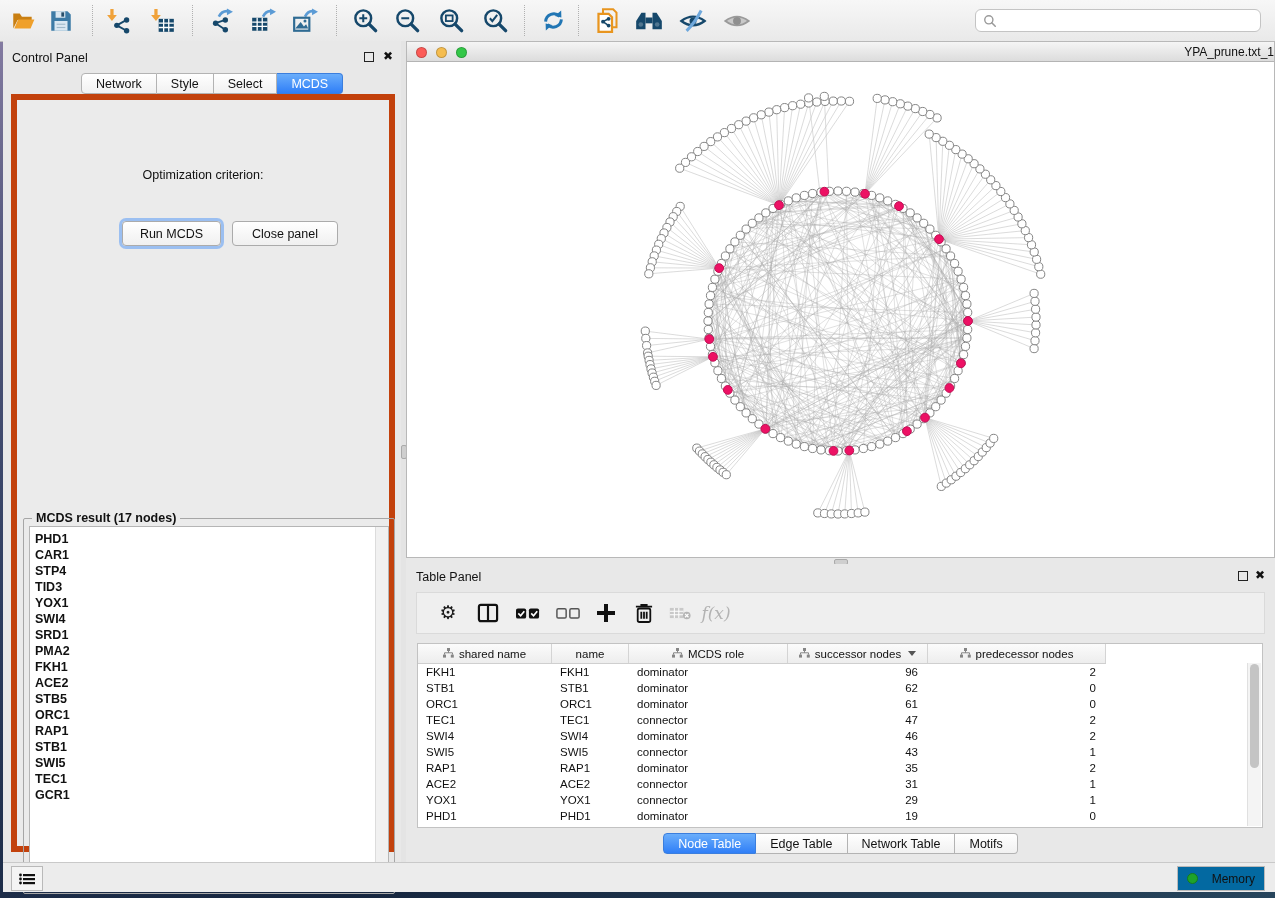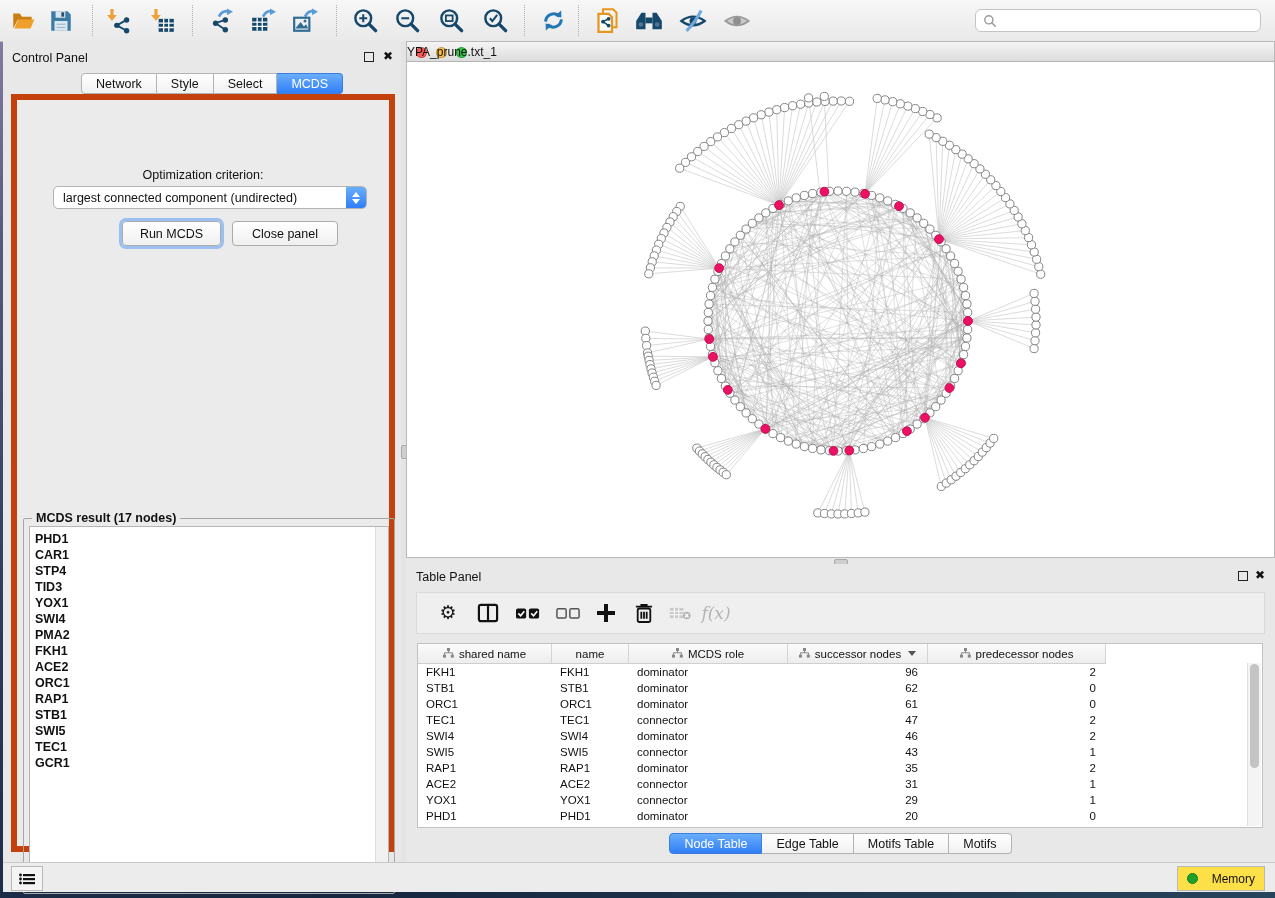--- a/index.html
+++ b/index.html
@@ -51,21 +51,21 @@
   
   #vsplit{left:401px;top:41px;width:5px;height:821px;background:#e4e4e4;}
   #vsplit .knob, #hsplit .knob{position:absolute;background:#cfcfcf;border:1px solid #aaa;border-radius:2px;}
   #vsplit .knob{left:0px;top:404px;width:4px;height:12px;}
   #hsplit{left:406px;top:558px;width:869px;height:6px;background:#e8e8e8;}
   #hsplit .knob{left:428px;top:1px;width:12px;height:4px;}
   
   #net-window{left:406px;top:41px;width:869px;height:517px;background:#fff;border:1px solid #b8b8b8;box-sizing:border-box;}
   #net-titlebar{position:absolute;left:0;top:0;width:100%;height:20px;
     background:linear-gradient(#f5f5f5,#dcdcdc);border-bottom:1px solid #b4b4b4;box-sizing:border-box;}
-  #net-titlebar .title{position:absolute;width:100%;text-align:left;top:3px;font-size:12px;color:#111;}
+  #net-titlebar .title{position:absolute;width:100%;text-align:right;top:3px;font-size:12px;color:#111;}
   .light{position:absolute;top:5px;width:11px;height:11px;border-radius:50%;box-sizing:border-box;border:1px solid rgba(0,0,0,.2);}
   #net-canvas{position:absolute;left:0;top:20px;width:867px;height:495px;background:#fff;}
   .edges line{stroke:#a9a9a9;stroke-width:.7;opacity:.5;}
   .edges line.fan{stroke:#c3c3c3;opacity:.85;}
   .nodes circle{fill:#fff;stroke:#858585;stroke-width:1;}
   .nodes circle.mcds{fill:#ED1164;stroke:#c20f56;}
   
   #table-panel{left:406px;top:564px;width:869px;height:298px;background:#e8e8e8;}
   #tp-toolbar{position:absolute;left:10px;top:28px;right:10px;height:40px;background:#efefef;border:1px solid #dadada;}
   .tpbtn{position:absolute;top:6px;width:30px;height:28px;display:flex;align-items:center;justify-content:center;}
@@ -81,21 +81,21 @@
   .td{box-sizing:border-box;white-space:nowrap;}
   .td.l{padding-left:8px;text-align:left;}
   .td.r{padding-right:10px;text-align:right;}
   #tbl-scroll{position:absolute;right:1px;top:19px;bottom:1px;width:13px;background:#f4f4f4;border-left:1px solid #e0e0e0;}
   #tbl-thumb{position:absolute;left:1.5px;top:1px;width:9px;height:104px;background:#c4c4c4;border-radius:5px;}
   #tp-tabs{position:absolute;left:0;right:0;top:269px;display:flex;justify-content:center;}
   
   #statusbar{left:3px;top:862px;width:1272px;height:29px;background:#ececec;border-top:1px solid #c9c9c9;}
   #menu-btn{position:absolute;left:8px;top:3px;width:30px;height:23px;background:#f4f4f4;border:1px solid #b9b9b9;
     display:flex;align-items:center;justify-content:center;}
-  #memory-btn{position:absolute;right:10px;top:3px;height:23px;background:#fde047;border:1px solid #b9b9b9;
+  #memory-btn{position:absolute;right:10px;top:3px;height:23px;background:#0369a1;border:1px solid #b9b9b9;
     display:flex;align-items:center;gap:14px;padding:0 9px;font-size:12px;color:#111;}
   #memory-btn .dot{width:11px;height:11px;border-radius:50%;background:#1ea32a;border:1px solid #157a1f;box-sizing:border-box;}
 </style>
 </head>
 <body>
 
 <div class="abs" id="toolbar">
   <div class="tbtn" style="left:8px">
     <svg width="26" height="26" viewBox="0 0 24 24">
         <path d="M3 19 V5 h6 l2 3 h9 v3 H7 Z" fill="#c97f12"></path>
@@ -242,42 +242,37 @@
   <span class="abs float-ic" style="left:361px;top:11px"></span>
   <span class="abs close-ic" style="left:380px;top:10px">✖</span>
   <div class="segbar" style="left:78px;top:32px" id="cp-tabs">
       <div class="seg">Network</div>
       <div class="seg">Style</div>
       <div class="seg">Select</div>
       <div class="seg sel">MCDS</div>
     </div>
   <div id="cp-inner">
     <div class="abs" id="opt-label">Optimization criterion:</div>
-    <div class="abs" id="criterion">
-      <span class="val">largest connected component (undirected)</span>
-      <span class="step">
-          <span class="tri-u"></span>
-          <span class="tri-d"></span>
-        </span>
-    </div>
     <div class="pbtn" id="run-btn">Run MCDS</div>
     <div class="pbtn" id="closep-btn">Close panel</div>
     <div id="mcds-fieldset">
       <div id="mcds-legend">MCDS result (17 nodes)</div>
       <div id="mcds-list">
           <div class="gutter"></div>
           <div class="mcds-item" style="margin-top: 4px;">PHD1</div>
           <div class="mcds-item">CAR1</div>
           <div class="mcds-item">STP4</div>
           <div class="mcds-item">TID3</div>
           <div class="mcds-item">YOX1</div>
           <div class="mcds-item">SWI4</div>
+          <div class="mcds-item">SRD1</div>
           <div class="mcds-item">PMA2</div>
           <div class="mcds-item">FKH1</div>
           <div class="mcds-item">ACE2</div>
+          <div class="mcds-item">STB5</div>
           <div class="mcds-item">ORC1</div>
           <div class="mcds-item">RAP1</div>
           <div class="mcds-item">STB1</div>
           <div class="mcds-item">SWI5</div>
           <div class="mcds-item">TEC1</div>
           <div class="mcds-item">GCR1</div>
         </div>
     </div>
   </div>
 </div>
@@ -1157,34 +1152,34 @@
           <div class="td l" style="width: 134px;">YOX1</div>
           <div class="td l" style="width: 77px;">YOX1</div>
           <div class="td l" style="width: 159px;">connector</div>
           <div class="td r" style="width: 140px;">29</div>
           <div class="td r" style="width: 178px;">1</div>
         </div>
         <div class="trow" style="top: 164px;">
           <div class="td l" style="width: 134px;">PHD1</div>
           <div class="td l" style="width: 77px;">PHD1</div>
           <div class="td l" style="width: 159px;">dominator</div>
-          <div class="td r" style="width: 140px;">20</div>
+          <div class="td r" style="width: 140px;">19</div>
           <div class="td r" style="width: 178px;">0</div>
         </div>
       </div>
     <div id="tbl-scroll">
         <div id="tbl-thumb"></div>
       </div>
   </div>
 
   <div id="tp-tabs">
       <div class="segbar" style="position:static" id="tp-tabbar">
         <div class="seg sel">Node Table</div>
         <div class="seg">Edge Table</div>
-        <div class="seg">Motifs Table</div>
+        <div class="seg">Network Table</div>
         <div class="seg">Motifs</div>
       </div>
     </div>
 </div>
 
 <div class="abs" id="statusbar">
   <div id="menu-btn">
     <svg width="16" height="12" viewBox="0 0 16 12">
         <circle cx="1.5" cy="2" r="1.4" fill="#111"></circle>
         <rect x="4" y="1" width="12" height="2.2" fill="#111"></rect>

